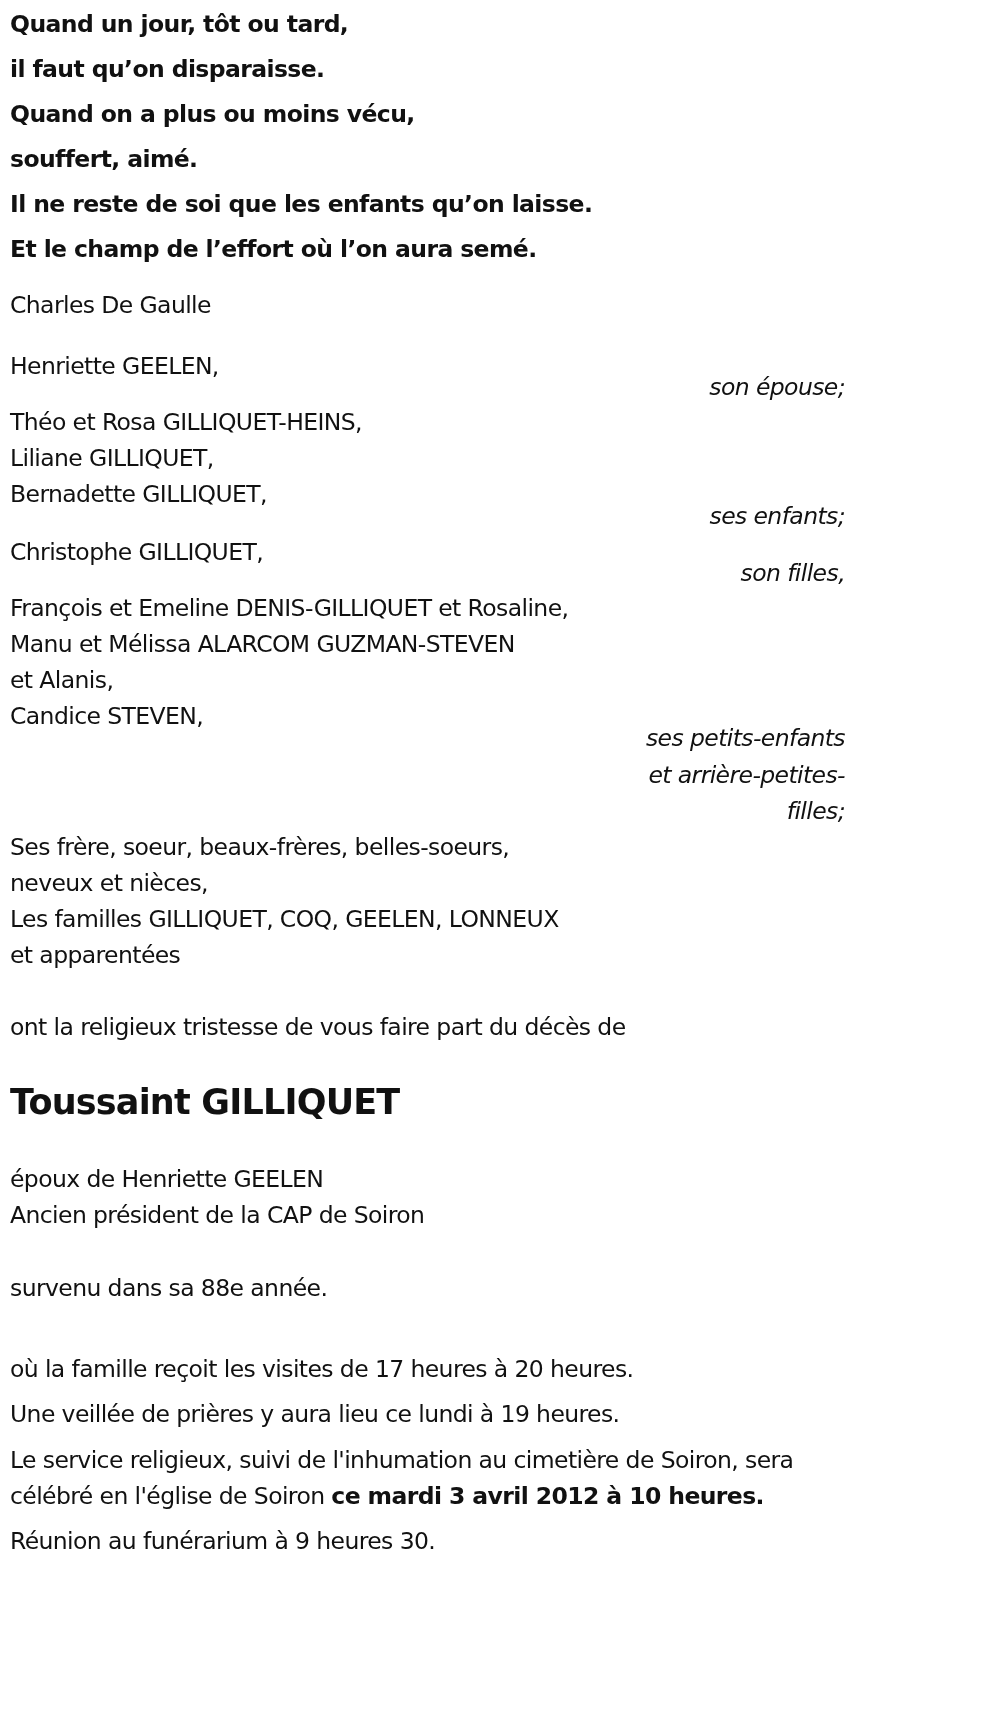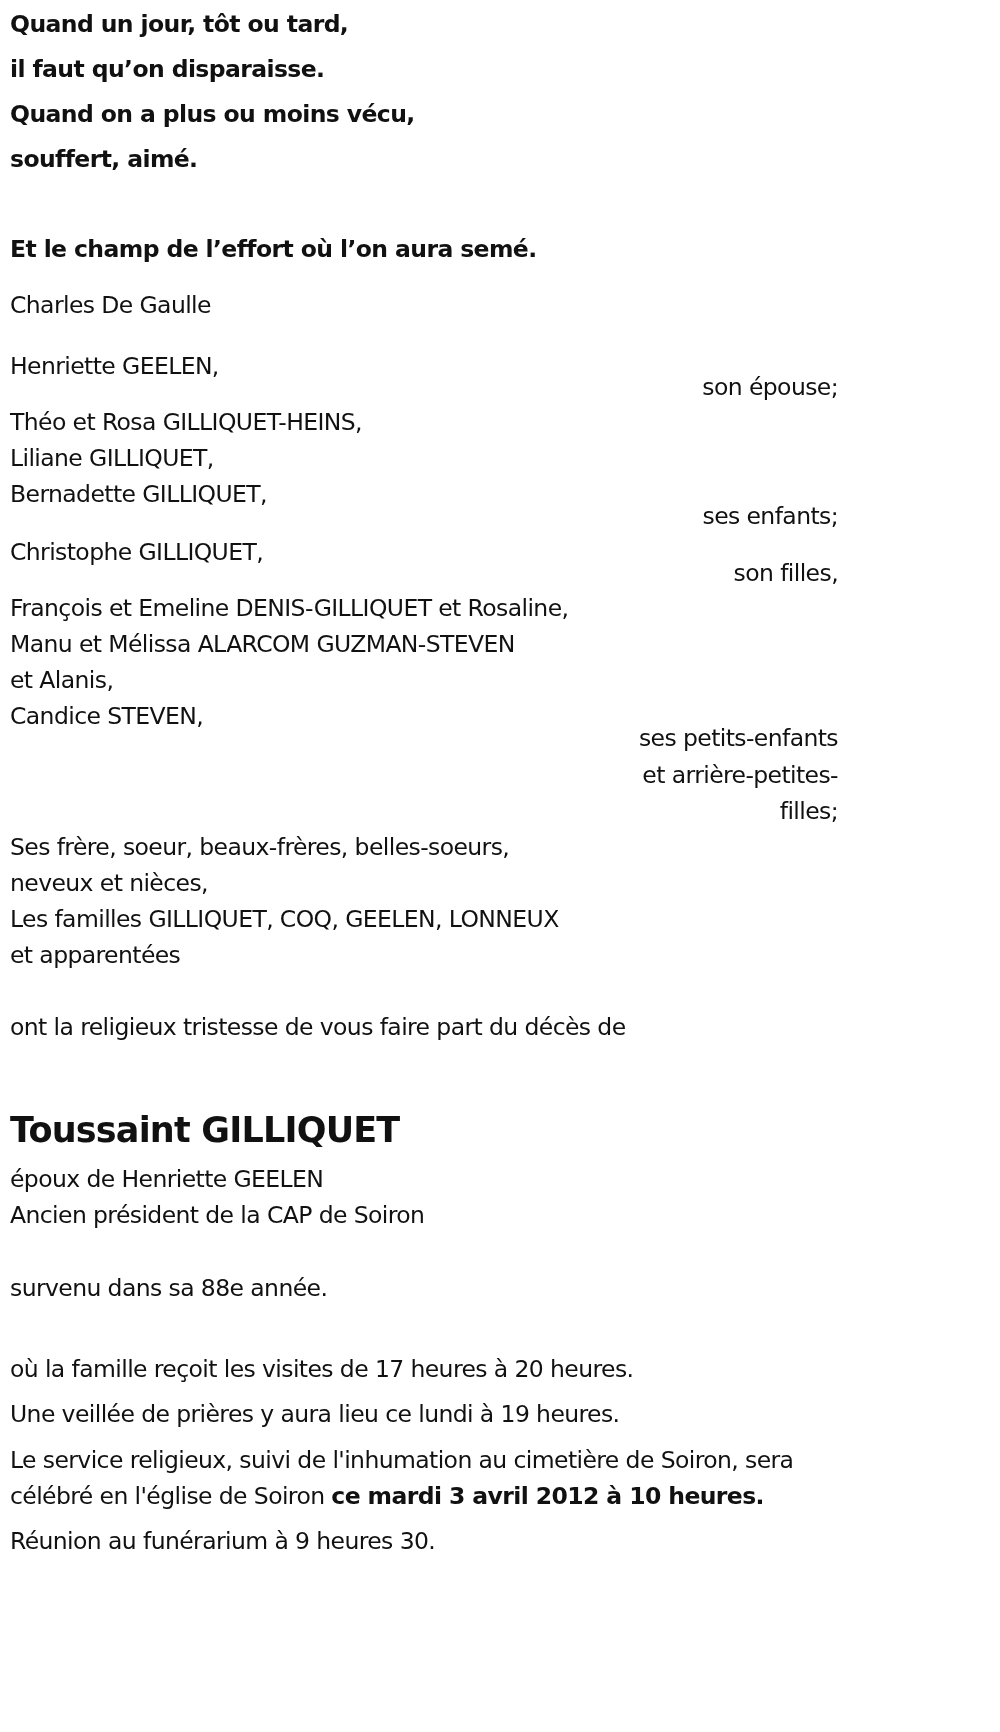--- a/index.html
+++ b/index.html
@@ -7,34 +7,35 @@
       width: 1000px;
       height: 1732px;
       overflow: hidden;
       color: #111111;
       font-family: "DejaVu Sans", sans-serif;
       font-size: 23.5px;
       letter-spacing: -0.6px;
     }
     .page { position: relative; width: 864px; height: 1732px; }
     .line { position: absolute; left: 10px; white-space: nowrap; line-height: 30px; }
-    .rel  { position: absolute; right: 26px; white-space: nowrap; text-align: left; line-height: 30px; }
+    .rel  { position: absolute; right: 19px; white-space: nowrap; font-style: italic; text-align: left; line-height: 30px; }
     .poem { font-weight: bold; }
-    .name { font-weight: bold; font-size: 35px; letter-spacing: -0.8px; line-height: 44px; margin-top: 28px; }
+    .name { font-weight: bold; font-size: 35px; letter-spacing: -0.8px; line-height: 44px; }
     b { font-weight: bold; }
   </style>
 </head>
 <body>
 
 <div class="page">
 
   <div class="line poem" style="top:9px">Quand un jour, tôt ou tard,</div>
   <div class="line poem" style="top:54px">il faut qu’on disparaisse.</div>
   <div class="line poem" style="top:99px">Quand on a plus ou moins vécu,</div>
   <div class="line poem" style="top:144px">souffert, aimé.</div>
+  <div class="line poem" style="top:189px">Il ne reste de soi que les enfants qu’on laisse.</div>
   <div class="line poem" style="top:234px">Et le champ de l’effort où l’on aura semé.</div>
 
   <div class="line" style="top:290px">Charles De Gaulle</div>
 
   <div class="line" style="top:351px">Henriette GEELEN,</div>
   <div class="rel" style="top:372px">son épouse;</div>
 
   <div class="line" style="top:407px">Théo et Rosa GILLIQUET-HEINS,</div>
   <div class="line" style="top:443px">Liliane GILLIQUET,</div>
   <div class="line" style="top:479px">Bernadette GILLIQUET,</div>

